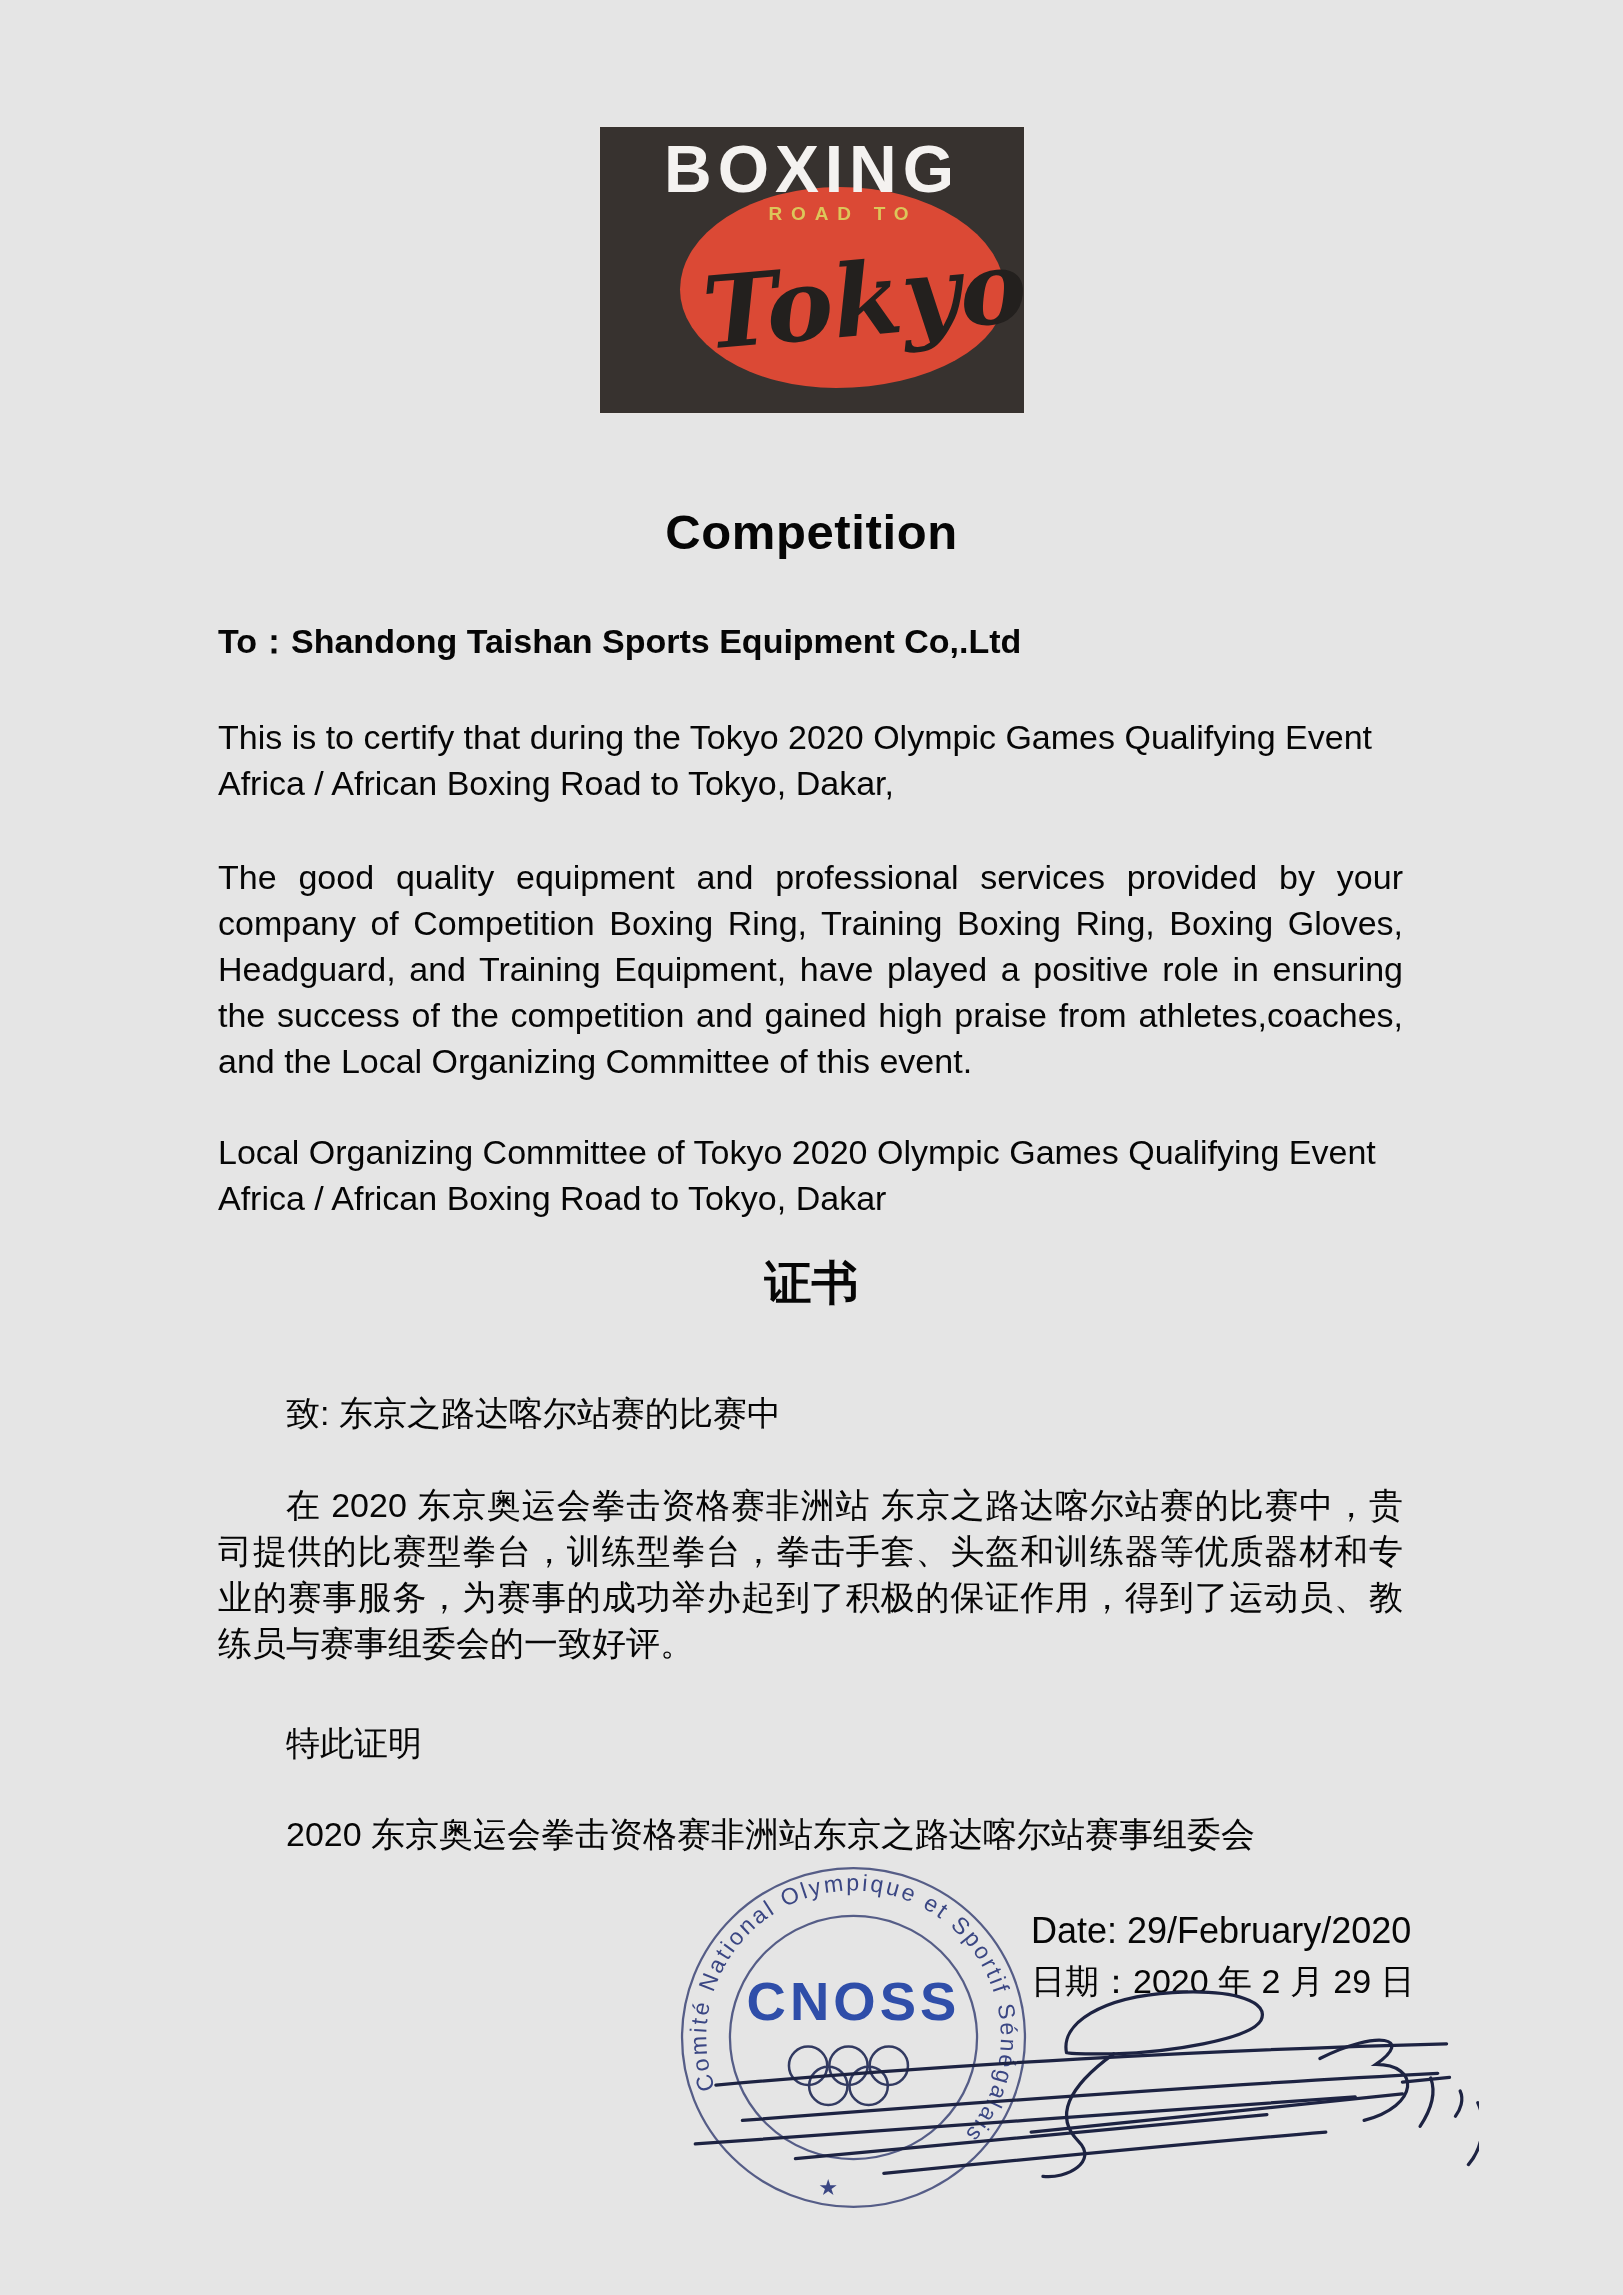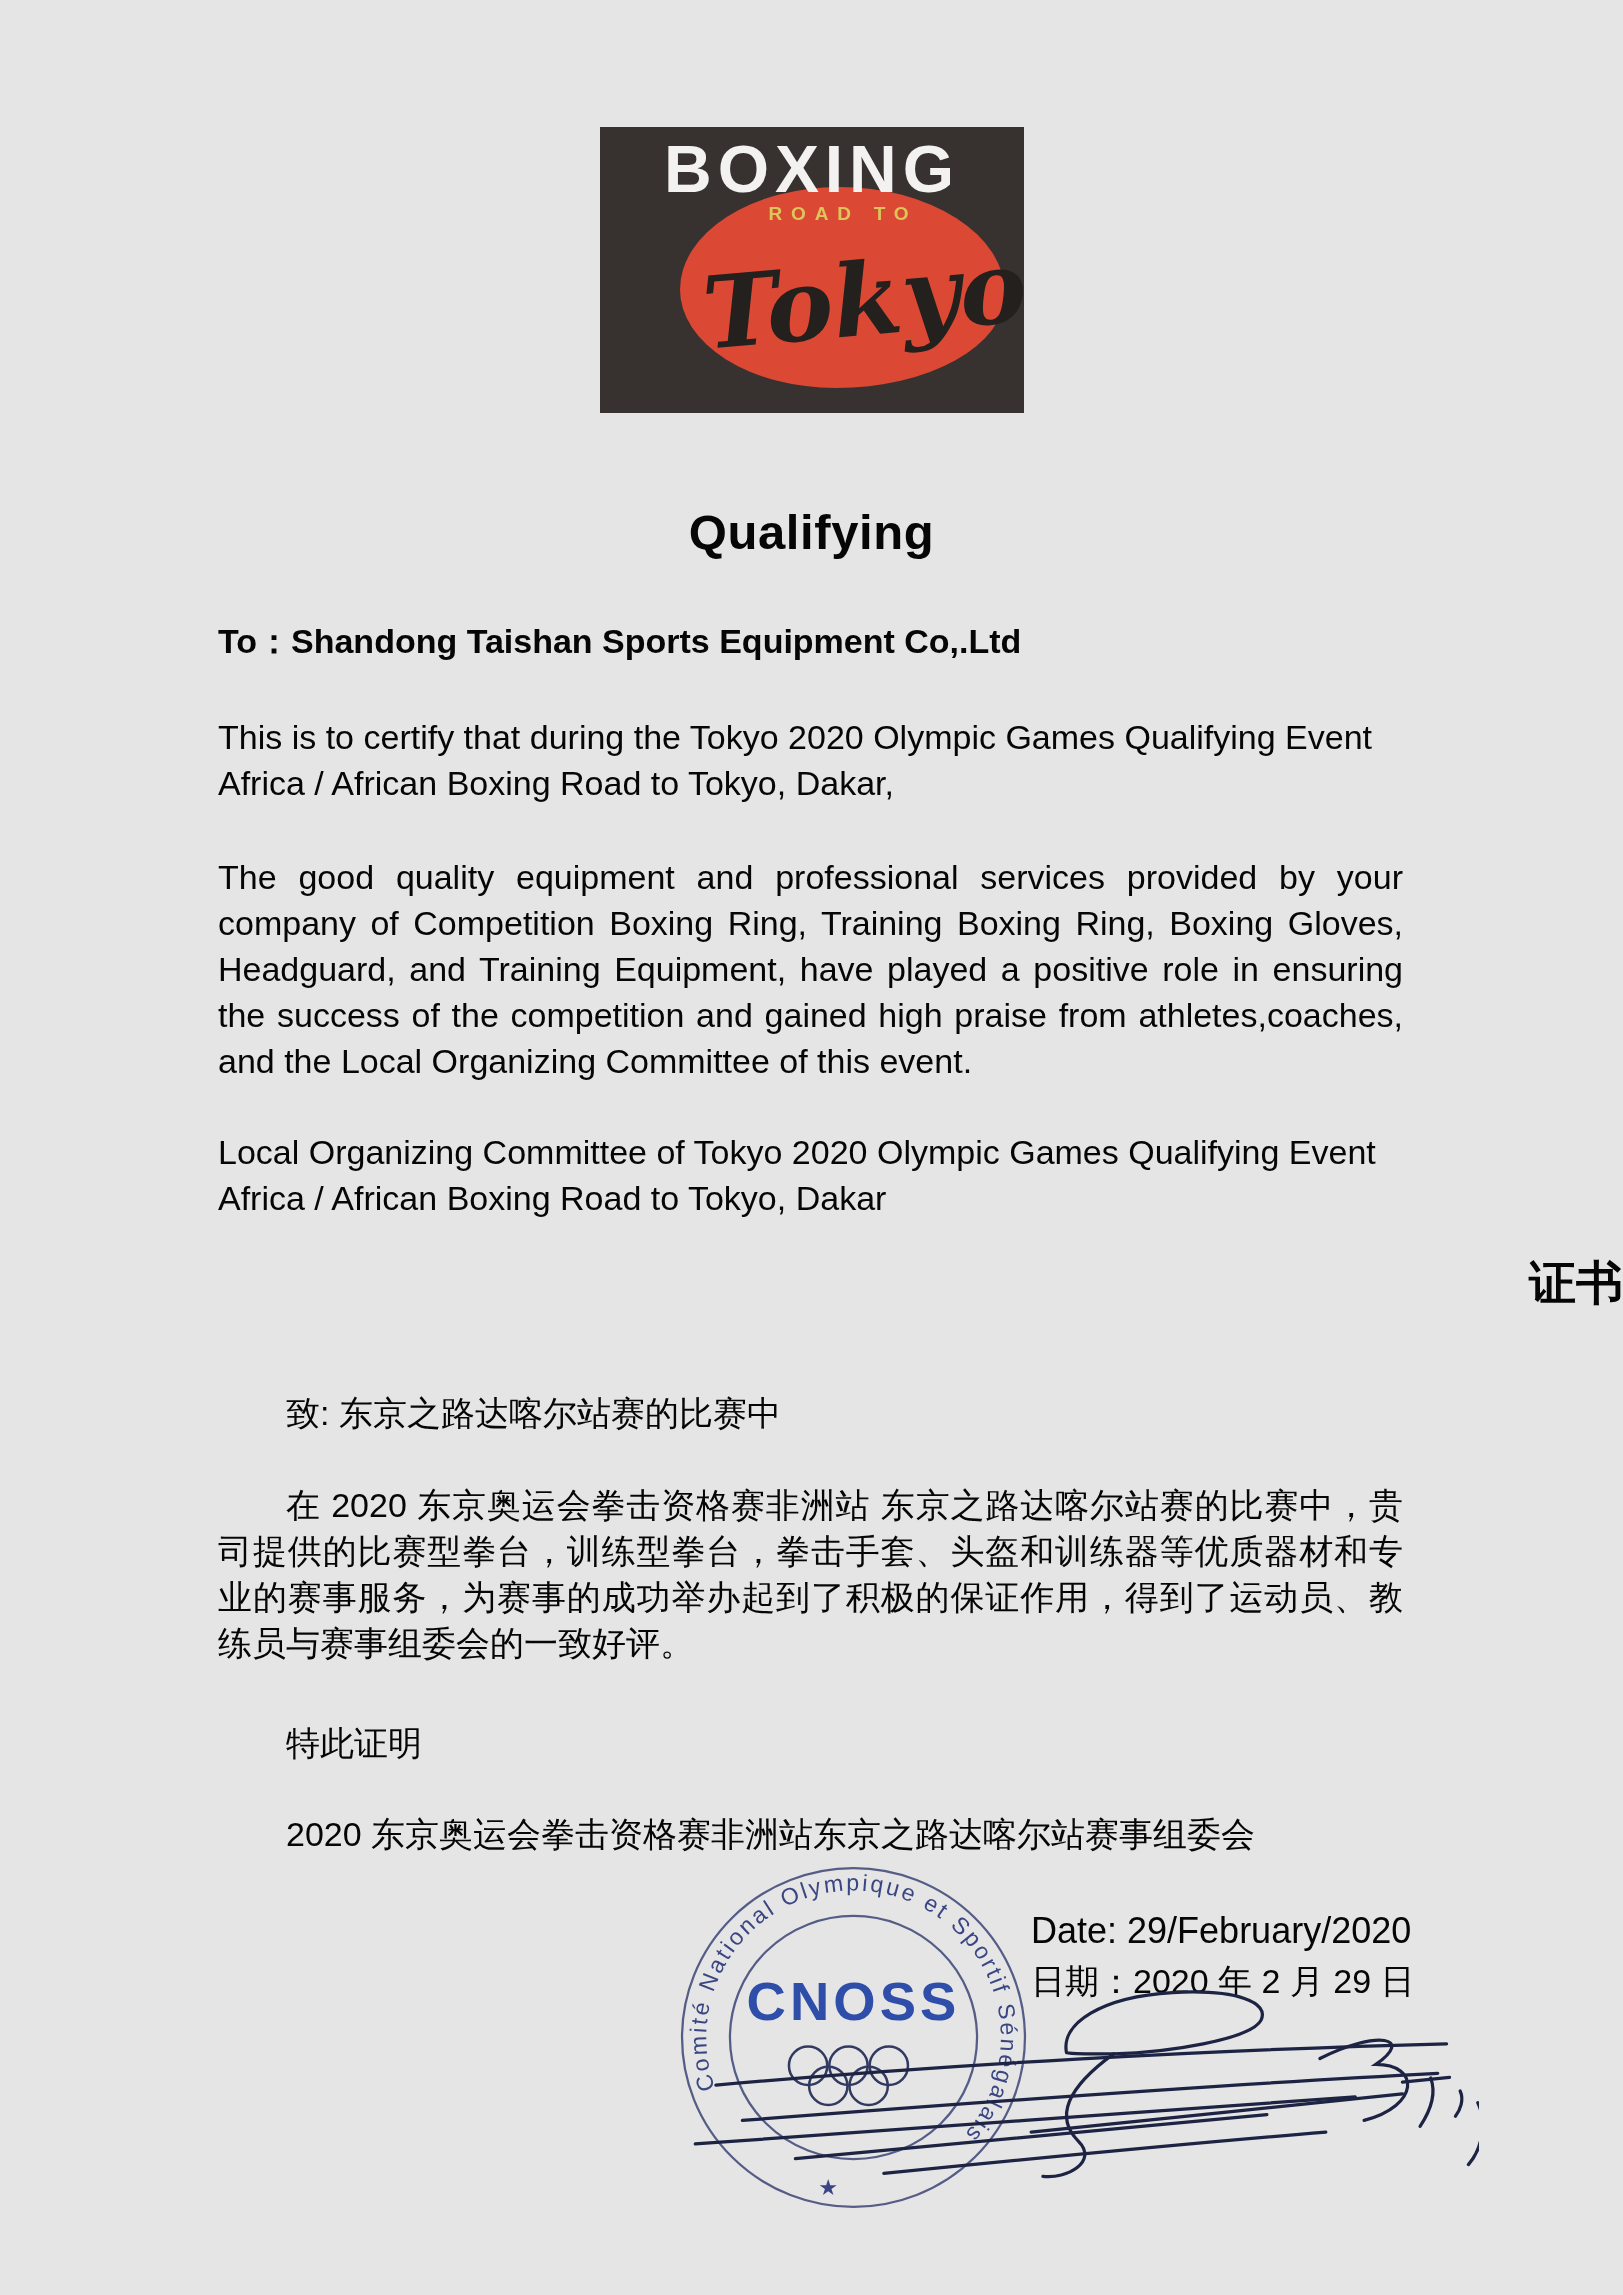--- a/index.html
+++ b/index.html
@@ -39,21 +39,21 @@
     font-size:34px; line-height:46px; letter-spacing:0px;
   }
   .justify { text-align:justify; }
   .indent { text-indent:2em; }
   .zh { font-size:34px; }
   #to-line   { top:618px;font-weight:bold; }
   #para1     { top:714px; }
   #para2     { top:854px; }
   #para3     { top:1129px; }
   .zh-title {
-    position:absolute; top:1252px; left:0; width:100%; text-align:right;
+    position:absolute; top:1252px; left:0; width:100%; text-align:center;
     font-size:47px; font-weight:700;
   }
   #zh-to        { top:1390px; }
   #zh-para      { top:1482px; }
   #zh-hereby    { top:1720px; }
   #zh-committee { top:1811px; }
   .date-block { position:absolute; left:1031px; top:1905px; z-index:4; }
   .date-en { font-size:36px; line-height:51px; }
   .date-zh { font-size:34px; line-height:51px; }
   
@@ -65,21 +65,21 @@
 
 <div class="page">
 
   <div class="logo">
     <div class="logo-ellipse"></div>
     <div class="logo-word">BOXING</div>
     <div class="logo-sub">ROAD TO</div>
     <div class="logo-script">Tokyo</div>
   </div>
 
-  <div class="title">Qualifying</div>
+  <div class="title">Competition</div>
   <div class="tb" id="to-line">To：Shandong Taishan Sports Equipment Co,.Ltd</div>
   <div class="tb" id="para1">This is to certify that during the Tokyo 2020 Olympic Games Qualifying Event Africa / African Boxing Road to Tokyo, Dakar,</div>
   <div class="tb justify" id="para2">The good quality equipment and professional services provided by your company of Competition Boxing Ring, Training Boxing Ring, Boxing Gloves, Headguard, and Training Equipment, have played a positive role in ensuring the success of the competition and gained high praise from athletes,coaches, and the Local Organizing Committee of this event.</div>
   <div class="tb" id="para3">Local Organizing Committee of Tokyo 2020 Olympic Games Qualifying Event Africa / African Boxing Road to Tokyo, Dakar</div>
 
   <div class="zh-title">证书</div>
   <div class="tb zh indent" id="zh-to">致: 东京之路达喀尔站赛的比赛中</div>
   <div class="tb zh justify indent" id="zh-para">在 2020 东京奥运会拳击资格赛非洲站 东京之路达喀尔站赛的比赛中，贵司提供的比赛型拳台，训练型拳台，拳击手套、头盔和训练器等优质器材和专业的赛事服务，为赛事的成功举办起到了积极的保证作用，得到了运动员、教练员与赛事组委会的一致好评。</div>
   <div class="tb zh indent" id="zh-hereby">特此证明</div>
   <div class="tb zh indent" id="zh-committee">2020 东京奥运会拳击资格赛非洲站东京之路达喀尔站赛事组委会</div>

